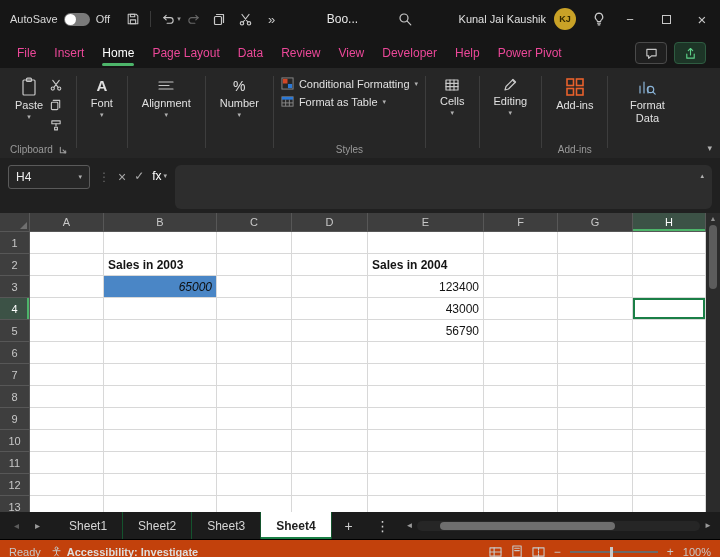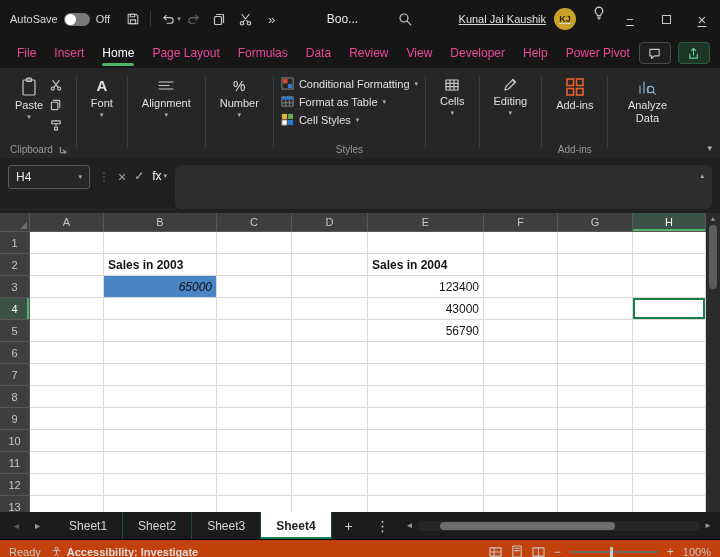--- a/index.html
+++ b/index.html
@@ -12,21 +12,21 @@
   
   .titlebar { height:38px; background:#161616; display:flex; align-items:center; padding-left:10px; color:#d8d8d8; font-size:11px; }
   .autosave { display:flex; align-items:center; gap:6px; margin-right:10px; }
   .toggle { width:26px; height:13px; border-radius:7px; background:#7a7a7a; position:relative; }
   .toggle .knob { position:absolute; left:1px; top:1px; width:11px; height:11px; border-radius:50%; background:#fff; }
   .tb-icon { width:26px; height:26px; display:flex; align-items:center; justify-content:center; color:#c8c8c8; border-radius:3px; }
   .tb-caret { font-size:7px; color:#a0a0a0; margin-left:-4px; }
   .tb-sep { width:1px; height:16px; background:#3a3a3a; margin:0 4px; }
   .tb-title { margin-left:42px; font-size:12px; color:#e8e8e8; }
   .tb-search { margin-left:34px; }
-  .tb-right { margin-left:auto; display:flex; height:100%;text-decoration:underline; }
+  .tb-right { margin-left:auto; display:flex; align-items:center; height:100%; }
   .user-chip { display:flex; align-items:center; gap:8px; padding:0 10px; color:#e0e0e0; }
   .avatar { width:22px; height:22px; border-radius:50%; background:var(--avatar,#c9a227); color:#332800; font-size:9px; font-weight:700; display:flex; align-items:center; justify-content:center; }
   .winbtn { width:36px; height:38px; display:flex; align-items:center; justify-content:center; color:#c8c8c8; font-size:13px; }
   .maxbox { width:9px; height:9px; border:1px solid #c8c8c8; }
 
   
   .menubar { height:30px; background:#161616; display:flex; align-items:center; padding:0 8px; }
   .menu-item { padding:6px 9px 7px; font-size:12px; color:#ec4899; position:relative; white-space:nowrap; }
   .menu-item.active { color:#fff; }
   .menu-item.active::after { content:""; position:absolute; left:9px; right:9px; bottom:1px; height:3px; border-radius:2px; background:var(--underline,#4db56a); }
@@ -171,21 +171,20 @@
       <span class="winbtn" style="font-size:15px;">×</span>
     </div>
   </div>
 
   <div class="menubar">
     <div style="display:flex;">
         <div class="menu-item">File</div>
         <div class="menu-item">Insert</div>
         <div class="menu-item active">Home</div>
         <div class="menu-item">Page Layout</div>
-        <div class="menu-item">Formulas</div>
         <div class="menu-item">Data</div>
         <div class="menu-item">Review</div>
         <div class="menu-item">View</div>
         <div class="menu-item">Developer</div>
         <div class="menu-item">Help</div>
         <div class="menu-item">Power Pivot</div>
       </div>
     <div class="mb-right">
       <span class="mb-btn">
         <svg width="13" height="13" viewBox="0 0 14 14" class="ist">
@@ -297,32 +296,20 @@
           <span>
             <svg width="13" height="13" viewBox="0 0 14 14">
                 <rect x="1" y="2" width="12" height="10" fill="none" stroke="#8a8a8a"></rect>
                 <rect x="1" y="2" width="12" height="3" fill="#2b79d7"></rect>
                 <path d="M1 8.5 h12 M5 5 v7 M9 5 v7" stroke="#8a8a8a" fill="none"></path>
               </svg>
           </span>
           <span>Format as Table</span>
           <span class="caret">▾</span>
         </div>
-        <div class="stylerow">
-          <span>
-            <svg width="13" height="13" viewBox="0 0 14 14">
-                <rect x="1" y="1" width="5.5" height="5.5" fill="#e8b636"></rect>
-                <rect x="7.5" y="1" width="5.5" height="5.5" fill="#6aa84f"></rect>
-                <rect x="1" y="7.5" width="5.5" height="5.5" fill="#ffffff" stroke="#8a8a8a"></rect>
-                <rect x="7.5" y="7.5" width="5.5" height="5.5" fill="#2b79d7"></rect>
-              </svg>
-          </span>
-          <span>Cell Styles</span>
-          <span class="caret">▾</span>
-        </div>
       </div>
       <div class="gfooter">
           <span>Styles</span>
         </div>
     </div>
     <div class="vdiv"></div>
 
     <div class="rgroup">
       <div class="bigbtn">
         <span>
@@ -371,21 +358,21 @@
 
     <div class="rgroup">
       <div class="bigbtn" style="max-width:64px;">
         <span>
           <svg width="20" height="20" viewBox="0 0 20 20" class="ist" style="stroke:#8ab4d8;">
               <path d="M3 16 V9 M7 16 V5 M11 16 v-6"></path>
               <circle cx="13.5" cy="12.5" r="3.2"></circle>
               <path d="M15.8 14.8 l2.4 2.4"></path>
             </svg>
         </span>
-        <span>Analyze Data</span>
+        <span>Format Data</span>
       </div>
     </div>
 
     <span class="ribbon-collapse">▾</span>
   </div>
 
   <div class="formulabar">
     <div class="namebox">
       <span>H4</span>
       <span class="caret">▾</span>

